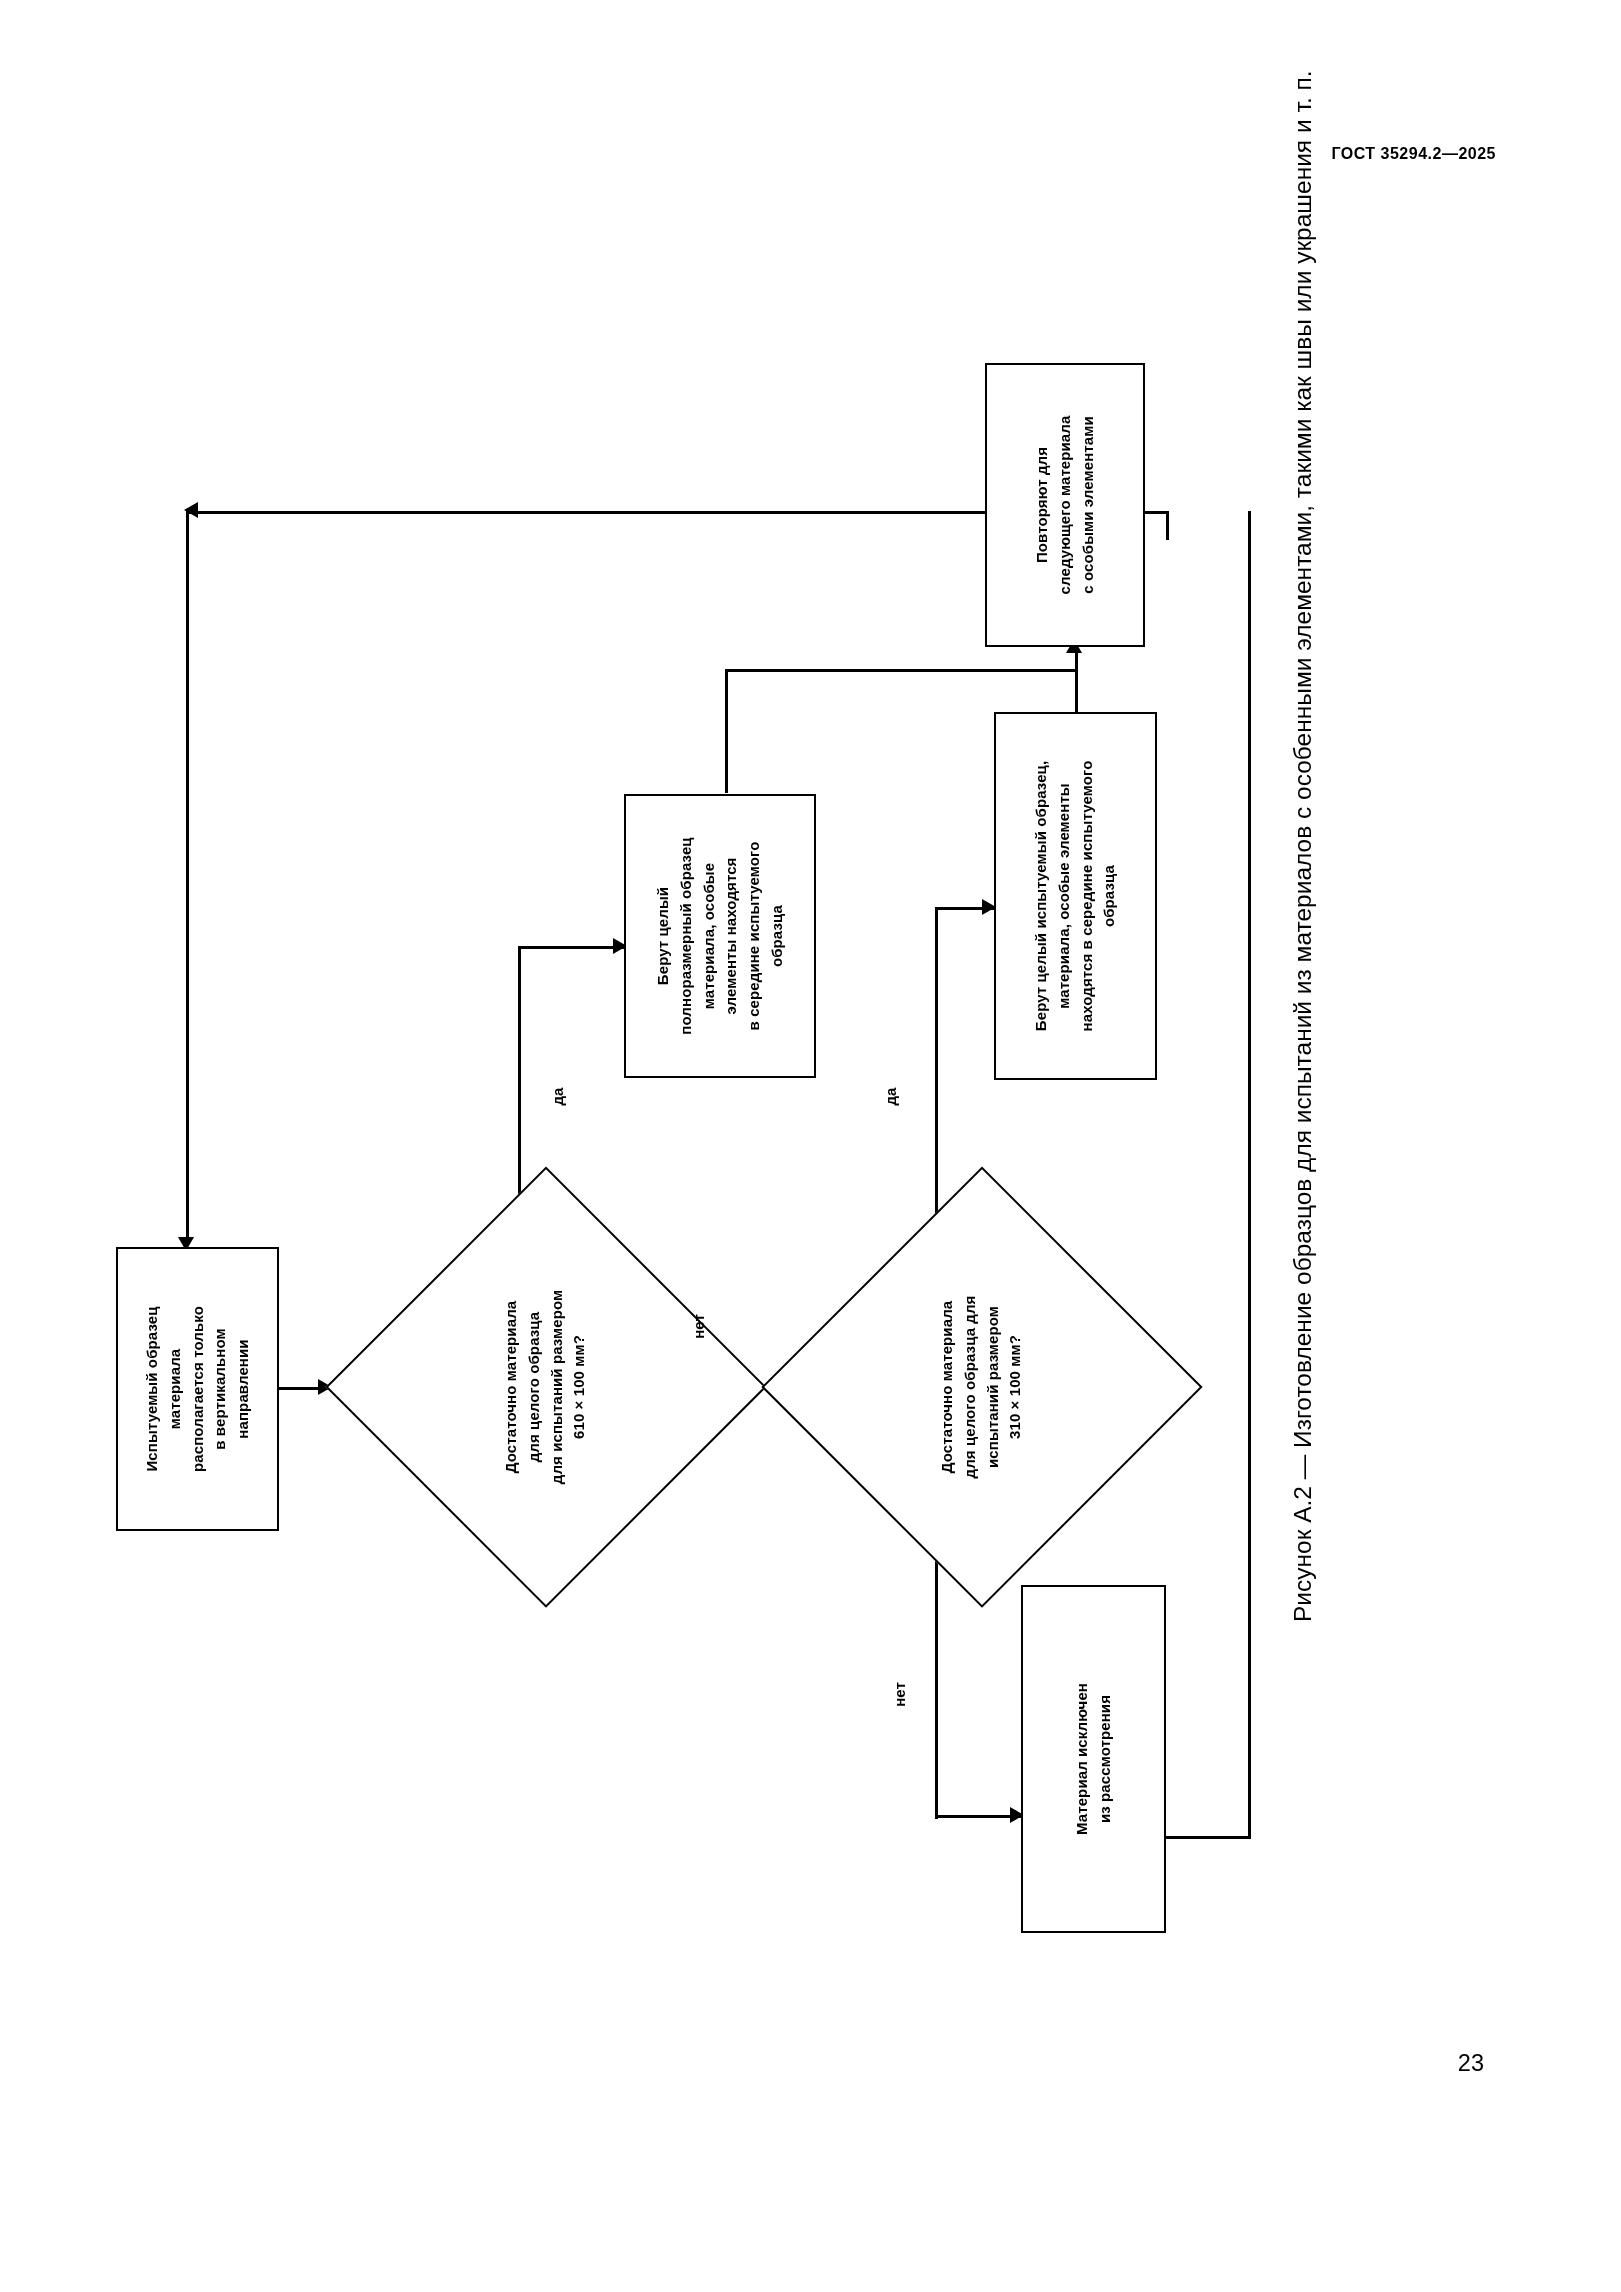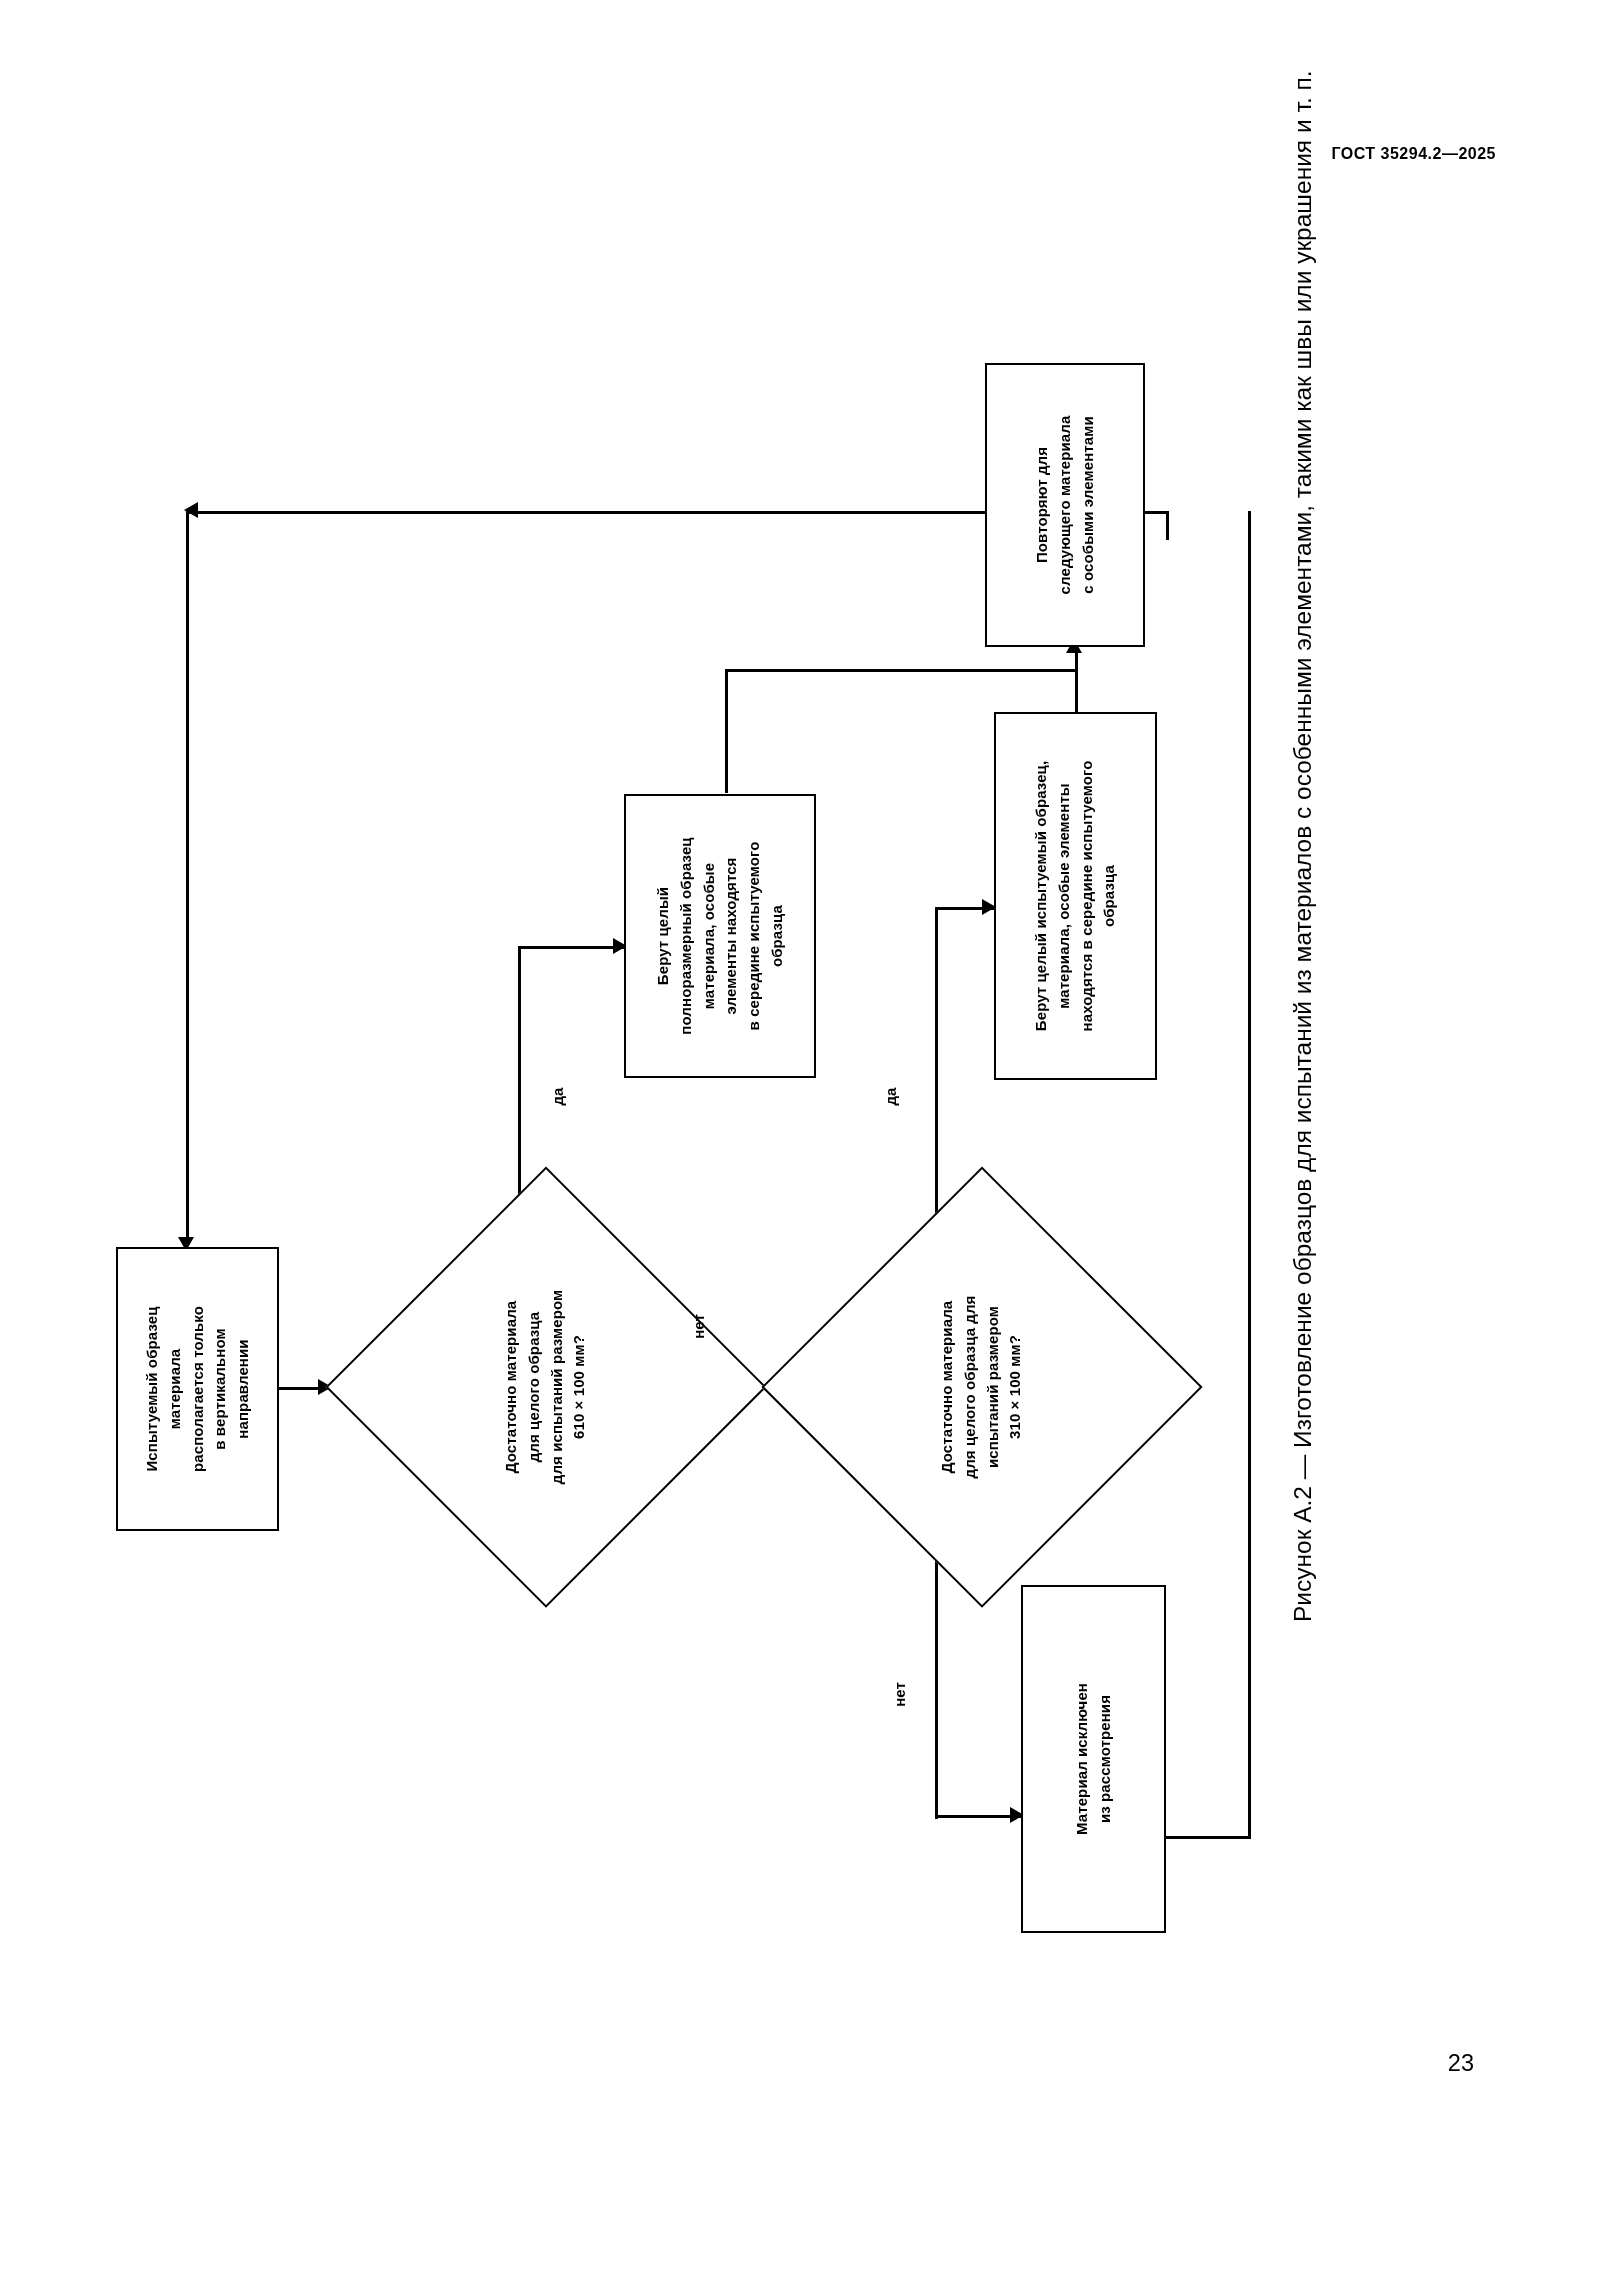--- a/index.html
+++ b/index.html
@@ -24,21 +24,21 @@
     font-size: 16px;
     font-weight: bold;
     letter-spacing: 0.5px;
     white-space: nowrap;
   }
 
   
   .page-number {
     position: absolute;
     top: 2050px;
-    right: 147px;
+    right: 137px;
     font-size: 23.5px;
     white-space: nowrap;
   }
 
   
   .figure-caption {
     position: absolute;
     top: 1622px;
     left: 0px;
     width: 1451px;

